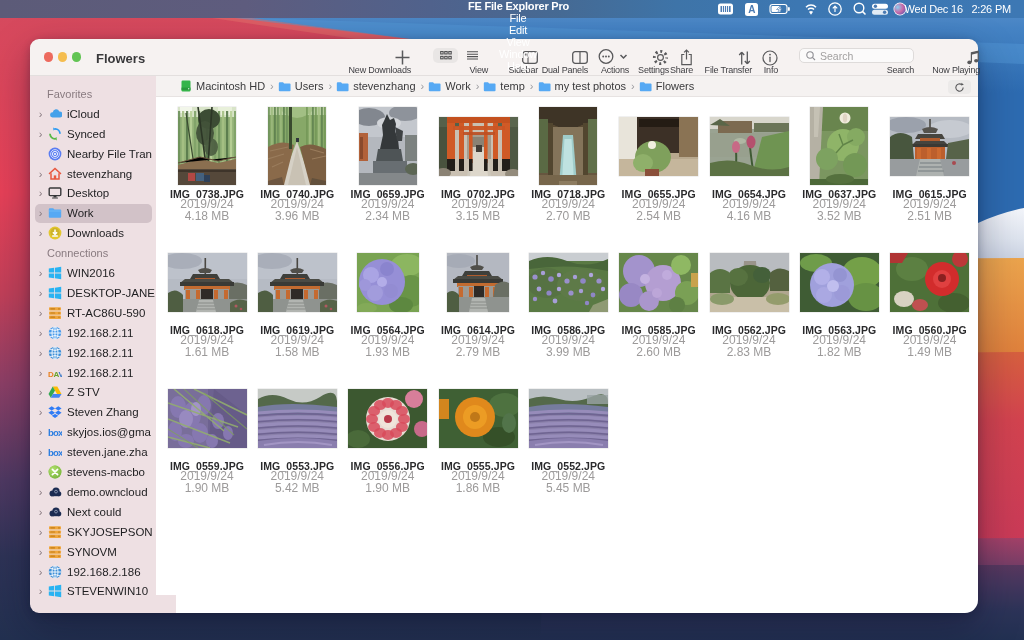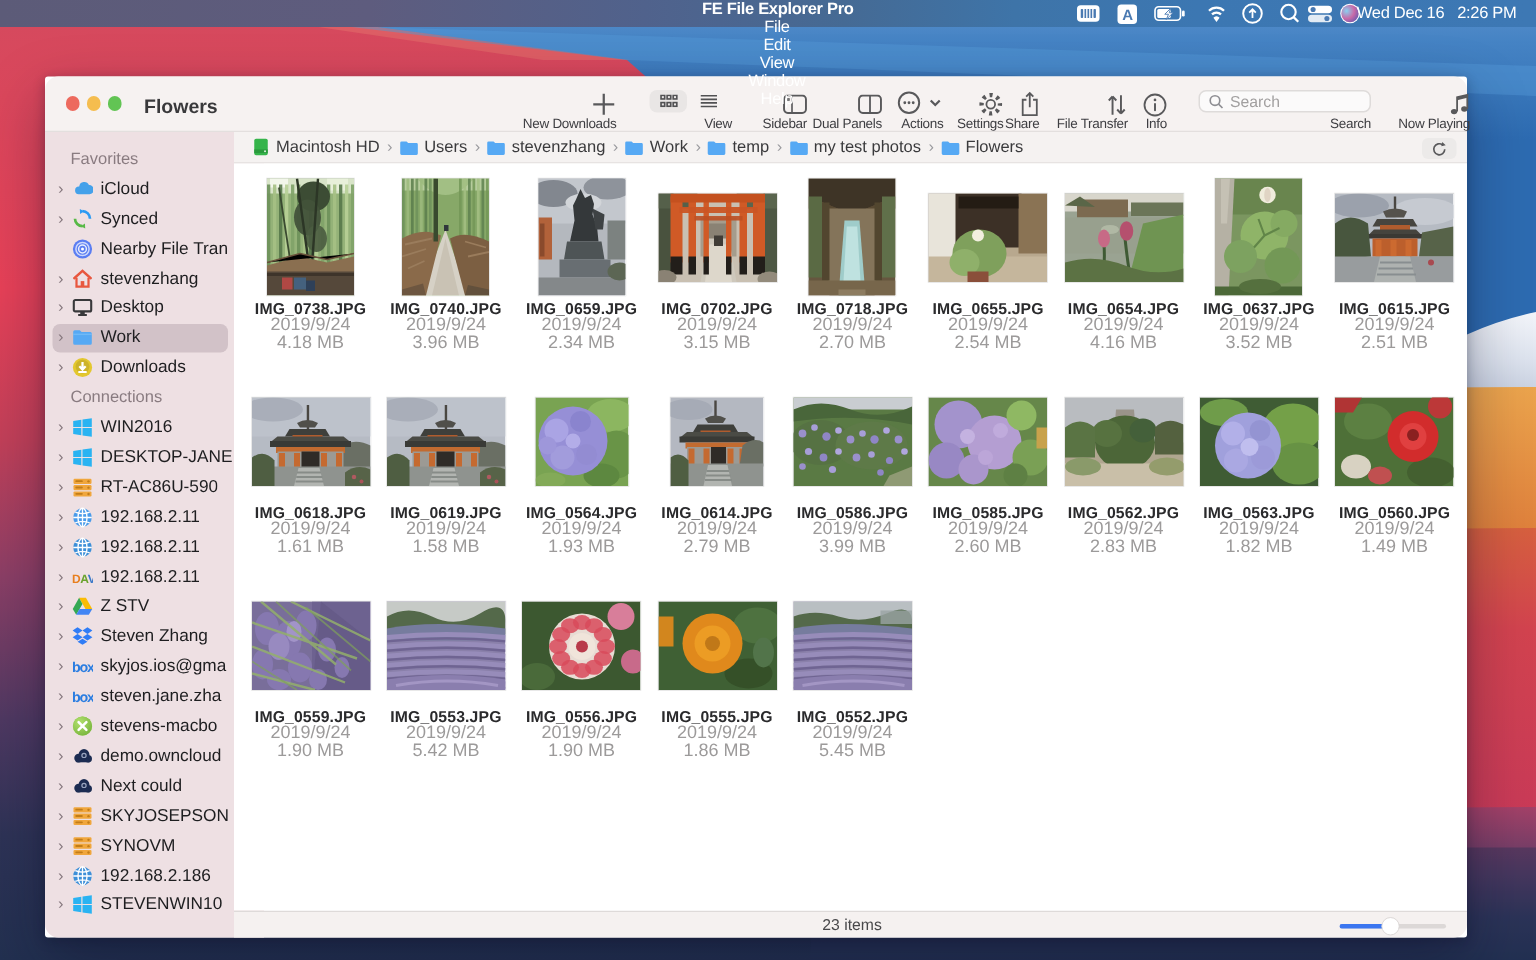--- a/index.html
+++ b/index.html
@@ -3,34 +3,34 @@
 <style>
 * { margin:0; padding:0; box-sizing:border-box; }
 html,body { width:1024px; height:640px; overflow:hidden; font-family:"Liberation Sans",sans-serif; -webkit-font-smoothing:antialiased; }
 #stage { position:relative; width:1024px; height:640px; overflow:hidden; }
 #wall { position:absolute; inset:0; }
 #menubar { position:absolute; left:0; top:0; width:1024px; height:18px;
   background:linear-gradient(90deg,#5c5b78 0%,#5e5c7e 24%,#50628c 42%,#456a94 55%,#3e74a8 66%,#3c77b2 78%,#3d78b4 100%);
   color:#fff; font-size:11px; letter-spacing:-0.2px; display:flex; align-items:center;flex-direction:column; }
 #menubar .app { font-weight:bold; margin-left:13px; }
 #menubar span.m { margin-left:12px; }
-#window { position:absolute; left:30px; top:39px; width:948px; height:574px; border-radius:2px;
-  background:#fff; box-shadow:0 16px 40px rgba(10,15,40,0.36), 0 2px 8px rgba(10,15,40,0.28);margin-top:12px; }
+#window { position:absolute; left:30px; top:39px; width:948px; height:574px; border-radius:13px;
+  background:#fff; box-shadow:0 16px 40px rgba(10,15,40,0.36), 0 2px 8px rgba(10,15,40,0.28); }
 #titlebar { position:absolute; left:0; top:0; width:948px; height:37px; background:#f6f2f1; border-radius:9px 9px 0 0; border-bottom:1px solid #e3dfde;}
 .tl { position:absolute; width:9.5px; height:9.5px; border-radius:50%; }
 #sidebar { position:absolute; left:0; top:37px; width:146px; height:537px; background:#eee0e3; border-radius:0 0 0 9px; overflow:hidden; }
 #sidebar .scroll { position:absolute; right:2.5px; top:37px; width:5px; height:74px; background:#c2b4ba; border-radius:3px; }
 .srow { position:absolute; left:0; width:126px; height:19.9px; display:flex; align-items:center; font-size:11.5px; color:#1e1e20; white-space:nowrap; }
 .srow .chev { width:9px; margin-left:6px; color:#86787e; font-size:11px; text-align:center; flex:none; }
 .srow .sic { margin-left:3px; flex:none; }
 .srow .slab { margin-left:5px; overflow:hidden; }
 .srow.sel::before { content:""; position:absolute; left:5px; right:4px; top:0.5px; bottom:0.5px; background:#d2c2c8; border-radius:5px; }
 .srow.sel > * { position:relative; }
 .shdr { color:#897b80; font-size:11px; margin-left:17px; }
-#pathbar { position:absolute; left:126px; top:37px; width:822px; height:21px; background:#f5f2f1; border-bottom:1px solid #e7e3e2; font-size:11px; color:#3a3a3c; display:flex; align-items:center; padding-left:12px; white-space:nowrap; overflow:hidden; }
+#pathbar { position:absolute; left:126px; top:37px; width:822px; height:21px; background:#f5f2f1; border-bottom:1px solid #e7e3e2; font-size:11px; color:#3a3a3c; display:flex; align-items:center; padding-left:24px; white-space:nowrap; overflow:hidden; }
 .bc { margin-left:4px; }
 .bsep { color:#9a9a9e; margin:0 4px 0 5px; font-size:11px; }
 #refresh { position:absolute; right:7px; top:4px; width:23px; height:14px; background:#eceae9; border-radius:4px; }
 #content { position:absolute; left:126px; top:58px; width:822px; height:498px; background:#fff; }
 #statusbar { position:absolute; left:126px; bottom:0; width:822px; height:18px; background:#f5f1f0; border-top:1px solid #dedad9; border-radius:0 0 9px 0; font-size:10.5px; color:#48484a; }
 #statusbar .cnt { position:absolute; left:382px; top:3px; width:60px; text-align:center; }
 .th { position:absolute; box-shadow:0 0 0 0.5px rgba(0,0,0,0.12); }
 .th svg { display:block; }
 .cap { position:absolute; width:90px; text-align:center; }
 .fn { font-size:10.5px; font-weight:bold; color:#2a2a2c; letter-spacing:0.1px; line-height:13px; padding-top:1.5px; }
@@ -1241,28 +1241,20 @@
             <path d="M6 56 Q40 50 74 56" stroke="#a396c4" stroke-width="2" fill="none"></path>
             <rect x="58" y="6" width="21" height="9" fill="#9aa4a4" opacity="0.8"></rect>
           </svg>
         </div>
 <div class="cap" style="left:493.3px;top:419.0px">
           <div class="fn">IMG_0552.JPG</div>
           <div class="fd">2019/9/24</div>
           <div class="fd">5.45 MB</div>
         </div>
  </div>
- <div id="statusbar">
-  <span class="cnt">23 items</span>
-  <svg style="position:absolute;right:13px;top:3px" width="72" height="13" viewBox="0 0 72 13">
-   <rect x="0" y="5" width="71" height="3" rx="1.5" fill="#dcd8d7"></rect>
-   <rect x="0" y="5" width="34" height="3" rx="1.5" fill="#3b76f0"></rect>
-   <circle cx="34" cy="6.5" r="5.8" fill="#fff" stroke="#d8d4d3" stroke-width="0.6"></circle>
-  </svg>
- </div>
 </div>
 <div id="menubar">
  <svg width="11" height="13" viewBox="0 0 11 13" style="margin-left:17px">
         <path d="M7.6 2.1 c0.5-0.6 0.85-1.4 0.75-2.1 c-0.7 0.05-1.5 0.5-2 1.05 c-0.45 0.5-0.85 1.35-0.7 2.1 c0.75 0.05 1.5-0.45 1.95-1.05 Z M9.9 6.9 c0-1.4 1.05-2.1 1.1-2.15 c-0.6-0.9-1.55-1.05-1.9-1.05 c-0.8-0.1-1.6 0.5-2 0.5 c-0.4 0-1.05-0.5-1.7-0.45 c-0.9 0-1.7 0.5-2.15 1.3 c-0.9 1.6-0.25 4 0.65 5.3 c0.45 0.65 0.95 1.35 1.65 1.3 c0.65-0.05 0.9-0.4 1.7-0.4 c0.8 0 1 0.4 1.7 0.4 c0.7 0 1.15-0.65 1.6-1.3 c0.5-0.75 0.7-1.45 0.7-1.5 c-0.05 0-1.35-0.55-1.35-1.95 Z" fill="#fff"></path>
       </svg>
  <span class="app">FE File Explorer Pro</span>
  <span class="m">File</span>
       <span class="m">Edit</span>
       <span class="m">View</span>
       <span class="m">Window</span>

